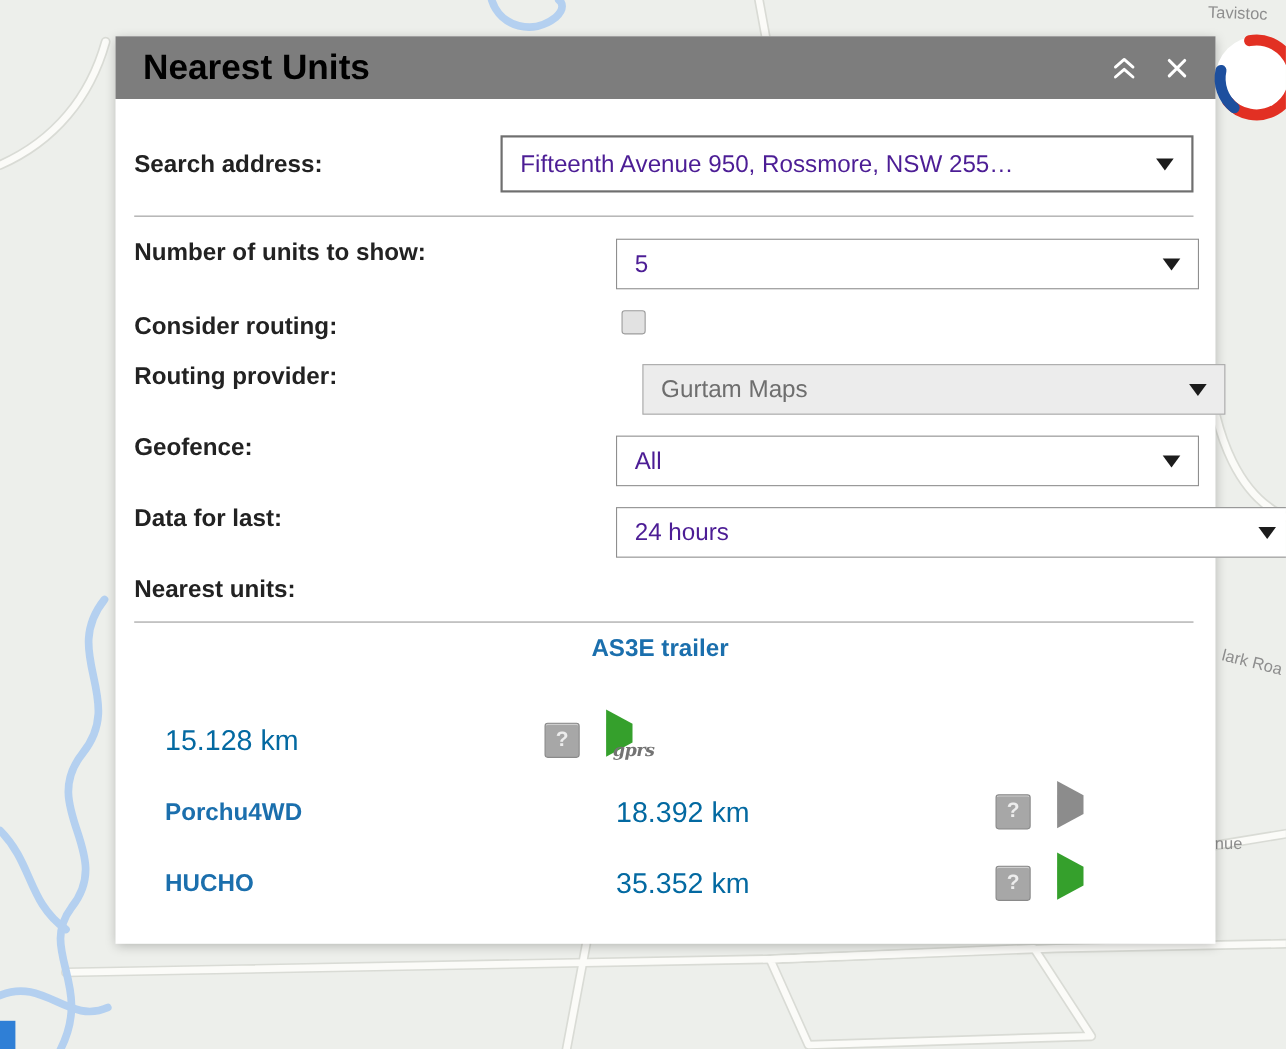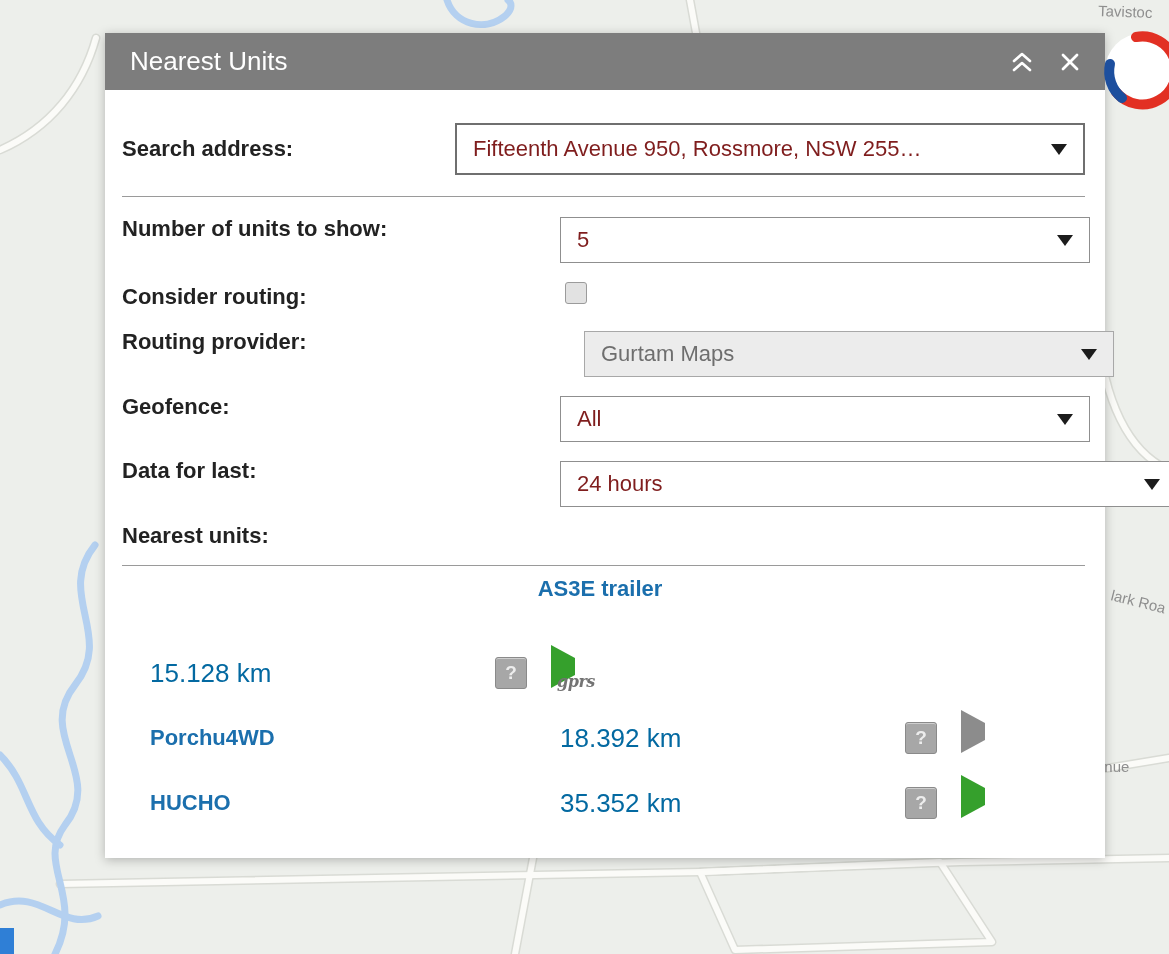--- a/index.html
+++ b/index.html
@@ -15,33 +15,33 @@
   .brand-logo{position:absolute;left:1100px;top:28px;width:86px;height:86px;z-index:3;}
   
   .dialog{
     position:absolute;left:105px;top:33px;width:1000px;height:825px;
     background:#ffffff;z-index:2;box-shadow:0 2px 10px rgba(0,0,0,.25);
   }
   .title-bar{
     position:absolute;left:0;top:0;width:100%;height:57px;background:#7d7d7d;
     display:flex;align-items:center;box-sizing:border-box;padding:0 18px 0 25px;
   }
-  .title-text{color:#ffffff;font-size:26px;font-weight:normal;flex:1;}
+  .title-text{color:#000000;font-size:32px;font-weight:bold;flex:1;}
   .tb-icon{width:34px;height:34px;display:flex;align-items:center;justify-content:center;cursor:pointer;margin-left:14px;}
   
   .f-label{
     position:absolute;left:17px;height:46px;display:flex;align-items:center;
     font-size:22px;font-weight:bold;color:#222222;
   }
   
   .sel{
     position:absolute;background:#ffffff;border:1px solid #8f8f8f;box-sizing:border-box;
     display:flex;align-items:center;padding:0 16px;cursor:pointer;
   }
-  .sel .sel-value{flex:1;font-size:22px;color:#7f1d1d;white-space:nowrap;overflow:hidden;text-overflow:ellipsis;}
+  .sel .sel-value{flex:1;font-size:22px;color:#4c1d95;white-space:nowrap;overflow:hidden;text-overflow:ellipsis;}
   .caret{width:0;height:0;border-left:8px solid transparent;border-right:8px solid transparent;border-top:11px solid #1c1c1c;margin-left:10px;flex:0 0 auto;}
   .sel.search{left:350px;top:90px;width:630px;height:52px;border:2px solid #6f6f6f;}
   .sel.disabled{background:#ececec;border-color:#a8a8a8;}
   .sel.disabled .sel-value{color:#6e6e6e;}
   .divider{position:absolute;left:17px;width:963px;border-top:1px solid #9a9a9a;}
   .checkbox{
     position:absolute;left:460px;top:249px;width:22px;height:22px;background:#e2e2e2;
     border:1px solid #9b9b9b;border-radius:3px;cursor:pointer;box-sizing:border-box;
   }
   

